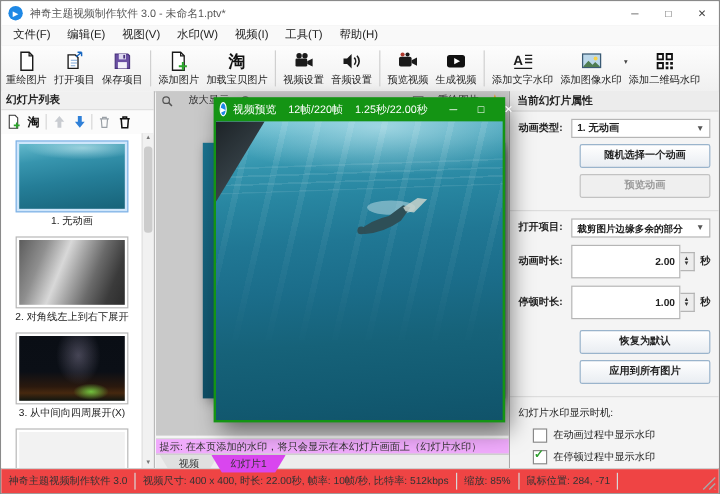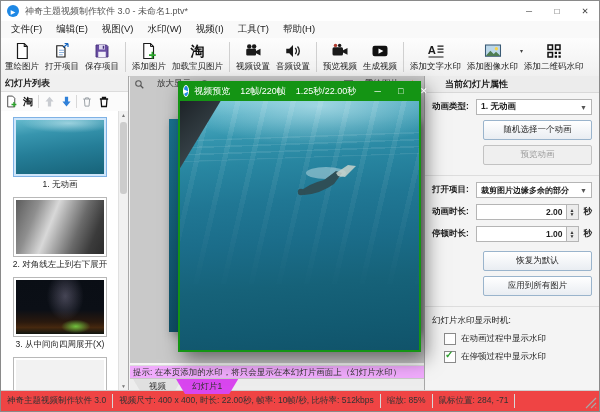--- a/index.html
+++ b/index.html
@@ -57,29 +57,29 @@
   .pv-ctl{margin-left:auto;display:flex;height:100%;}
   .pv-ctl span{width:23px;display:flex;align-items:center;justify-content:center;font-size:9px;color:#fff;}
   .pv-body{position:absolute;left:2px;top:20px;right:2px;bottom:2px;overflow:hidden;}
   .uw{position:absolute;inset:0;background:radial-gradient(ellipse 95% 26% at 58% 2%,rgba(225,248,252,.55),rgba(225,248,252,0) 62%),linear-gradient(175deg,#6fc3d4 0%,#4aa8bf 7%,#3495ae 15%,#2886a1 26%,#207794 40%,#1b6d8a 55%,#166279 72%,#125a71 88%,#10536a 100%);}
   .uw-rays{position:absolute;inset:0;background:repeating-linear-gradient(103deg,rgba(255,255,255,.10) 0 5px,rgba(255,255,255,0) 5px 27px);-webkit-mask:linear-gradient(180deg,rgba(0,0,0,.95),transparent 78%);mask:linear-gradient(180deg,rgba(0,0,0,.95),transparent 78%);}
   .uw-ripples{position:absolute;left:0;top:14%;width:100%;height:9%;background:repeating-linear-gradient(180deg,rgba(255,255,255,.16) 0 1.5px,transparent 1.5px 7px);opacity:.55;transform:skewY(-2deg);}
   .uw-rock{position:absolute;left:0;top:0;width:17%;height:27%;background:linear-gradient(135deg,#1d2327 0%,#343f45 55%,#49555b 100%);clip-path:polygon(0 0,100% 0,0 100%);}
   .uw-swim{position:absolute;left:47%;top:24%;width:80px;height:42px;}
   
   .rightpanel{position:absolute;right:0;top:75px;width:175px;bottom:20px;background:#f4f4f4;border-left:1px solid #a8a8a8;box-sizing:border-box;}
-  .rp-header{height:16px;background:#ececec;border-bottom:1px solid #d8d8d8;font-size:9px;font-weight:bold;color:#222;display:flex;align-items:center;padding-left:20px;text-align:center;}
+  .rp-header{height:16px;background:#ececec;border-bottom:1px solid #d8d8d8;font-size:9px;font-weight:bold;color:#222;display:flex;align-items:center;padding-left:6px;text-align:center;}
   .rp-row{display:flex;align-items:center;margin:6px 7px 0 7px;font-size:8.5px;color:#222;font-weight:bold;}
   .rp-row .lab{width:44px;flex:none;}
   .select{flex:1;height:16px;background:#fff;border:1px solid #b5b5b5;display:flex;align-items:center;padding:0 4px;font-size:8.5px;box-sizing:border-box;position:relative;color:#222;}
   .select .caret{margin-left:auto;font-size:7px;color:#555;}
-  .btn{height:18px;border:1px solid #9ab4cc;background:linear-gradient(#ffffff,#e9edf2);border-radius:2px;display:flex;align-items:center;justify-content:center;font-size:8.5px;color:#222;margin:5px 7px 0 58px;}
+  .btn{height:18px;border:1px solid #9ab4cc;background:linear-gradient(#ffffff,#e9edf2);border-radius:2px;display:flex;align-items:center;justify-content:center;font-size:8.5px;color:#222;margin:5px 7px 0 58px;font-weight:bold;}
   .btn.disabled{color:#9a9a9a;border-color:#c2c2c2;background:#efefef;}
   .spin{flex:1;display:flex;align-items:center;}
-  .spin .val{flex:1;height:16px;background:#fff;border:1px solid #b5b5b5;box-sizing:border-box;display:flex;align-items:center;justify-content:flex-end;padding:0 3px;}
+  .spin .val{flex:1;height:28px;background:#fff;border:1px solid #b5b5b5;box-sizing:border-box;display:flex;align-items:center;justify-content:flex-end;padding:0 3px;}
   .spin .arrows{width:12px;height:16px;border:1px solid #b5b5b5;border-left:none;background:#ececec;box-sizing:border-box;display:flex;flex-direction:column;align-items:center;justify-content:center;font-size:5px;line-height:4px;color:#333;}
   .spin .unit{margin-left:5px;}
   .rp-div{height:1px;background:#dddddd;margin-top:10px;}
   .rp-sec{font-size:8.5px;color:#222;margin:8px 7px 0 7px;}
   .cbrow{display:flex;align-items:center;margin:6px 7px 0 19px;font-size:8.5px;color:#222;}
   .cb{width:10px;height:10px;border:1px solid #8a8a8a;background:#fff;margin-right:5px;position:relative;flex:none;}
   .cb.checked::after{content:"✓";position:absolute;left:0px;top:-3px;font-size:10px;font-weight:bold;color:#2e9e2e;}
   
   .hintbar{position:absolute;left:129px;right:175px;top:364px;height:13px;background:#f0abfc;border-top:1px solid #dcdcdc;display:flex;align-items:center;font-size:8.5px;color:#333;padding-left:3px;white-space:nowrap;overflow:hidden;}
   .tabsbar{position:absolute;left:129px;right:175px;top:377px;height:15px;background:#ededed;border-top:1px solid #c8c8c8;display:flex;align-items:stretch;padding-left:3px;}

